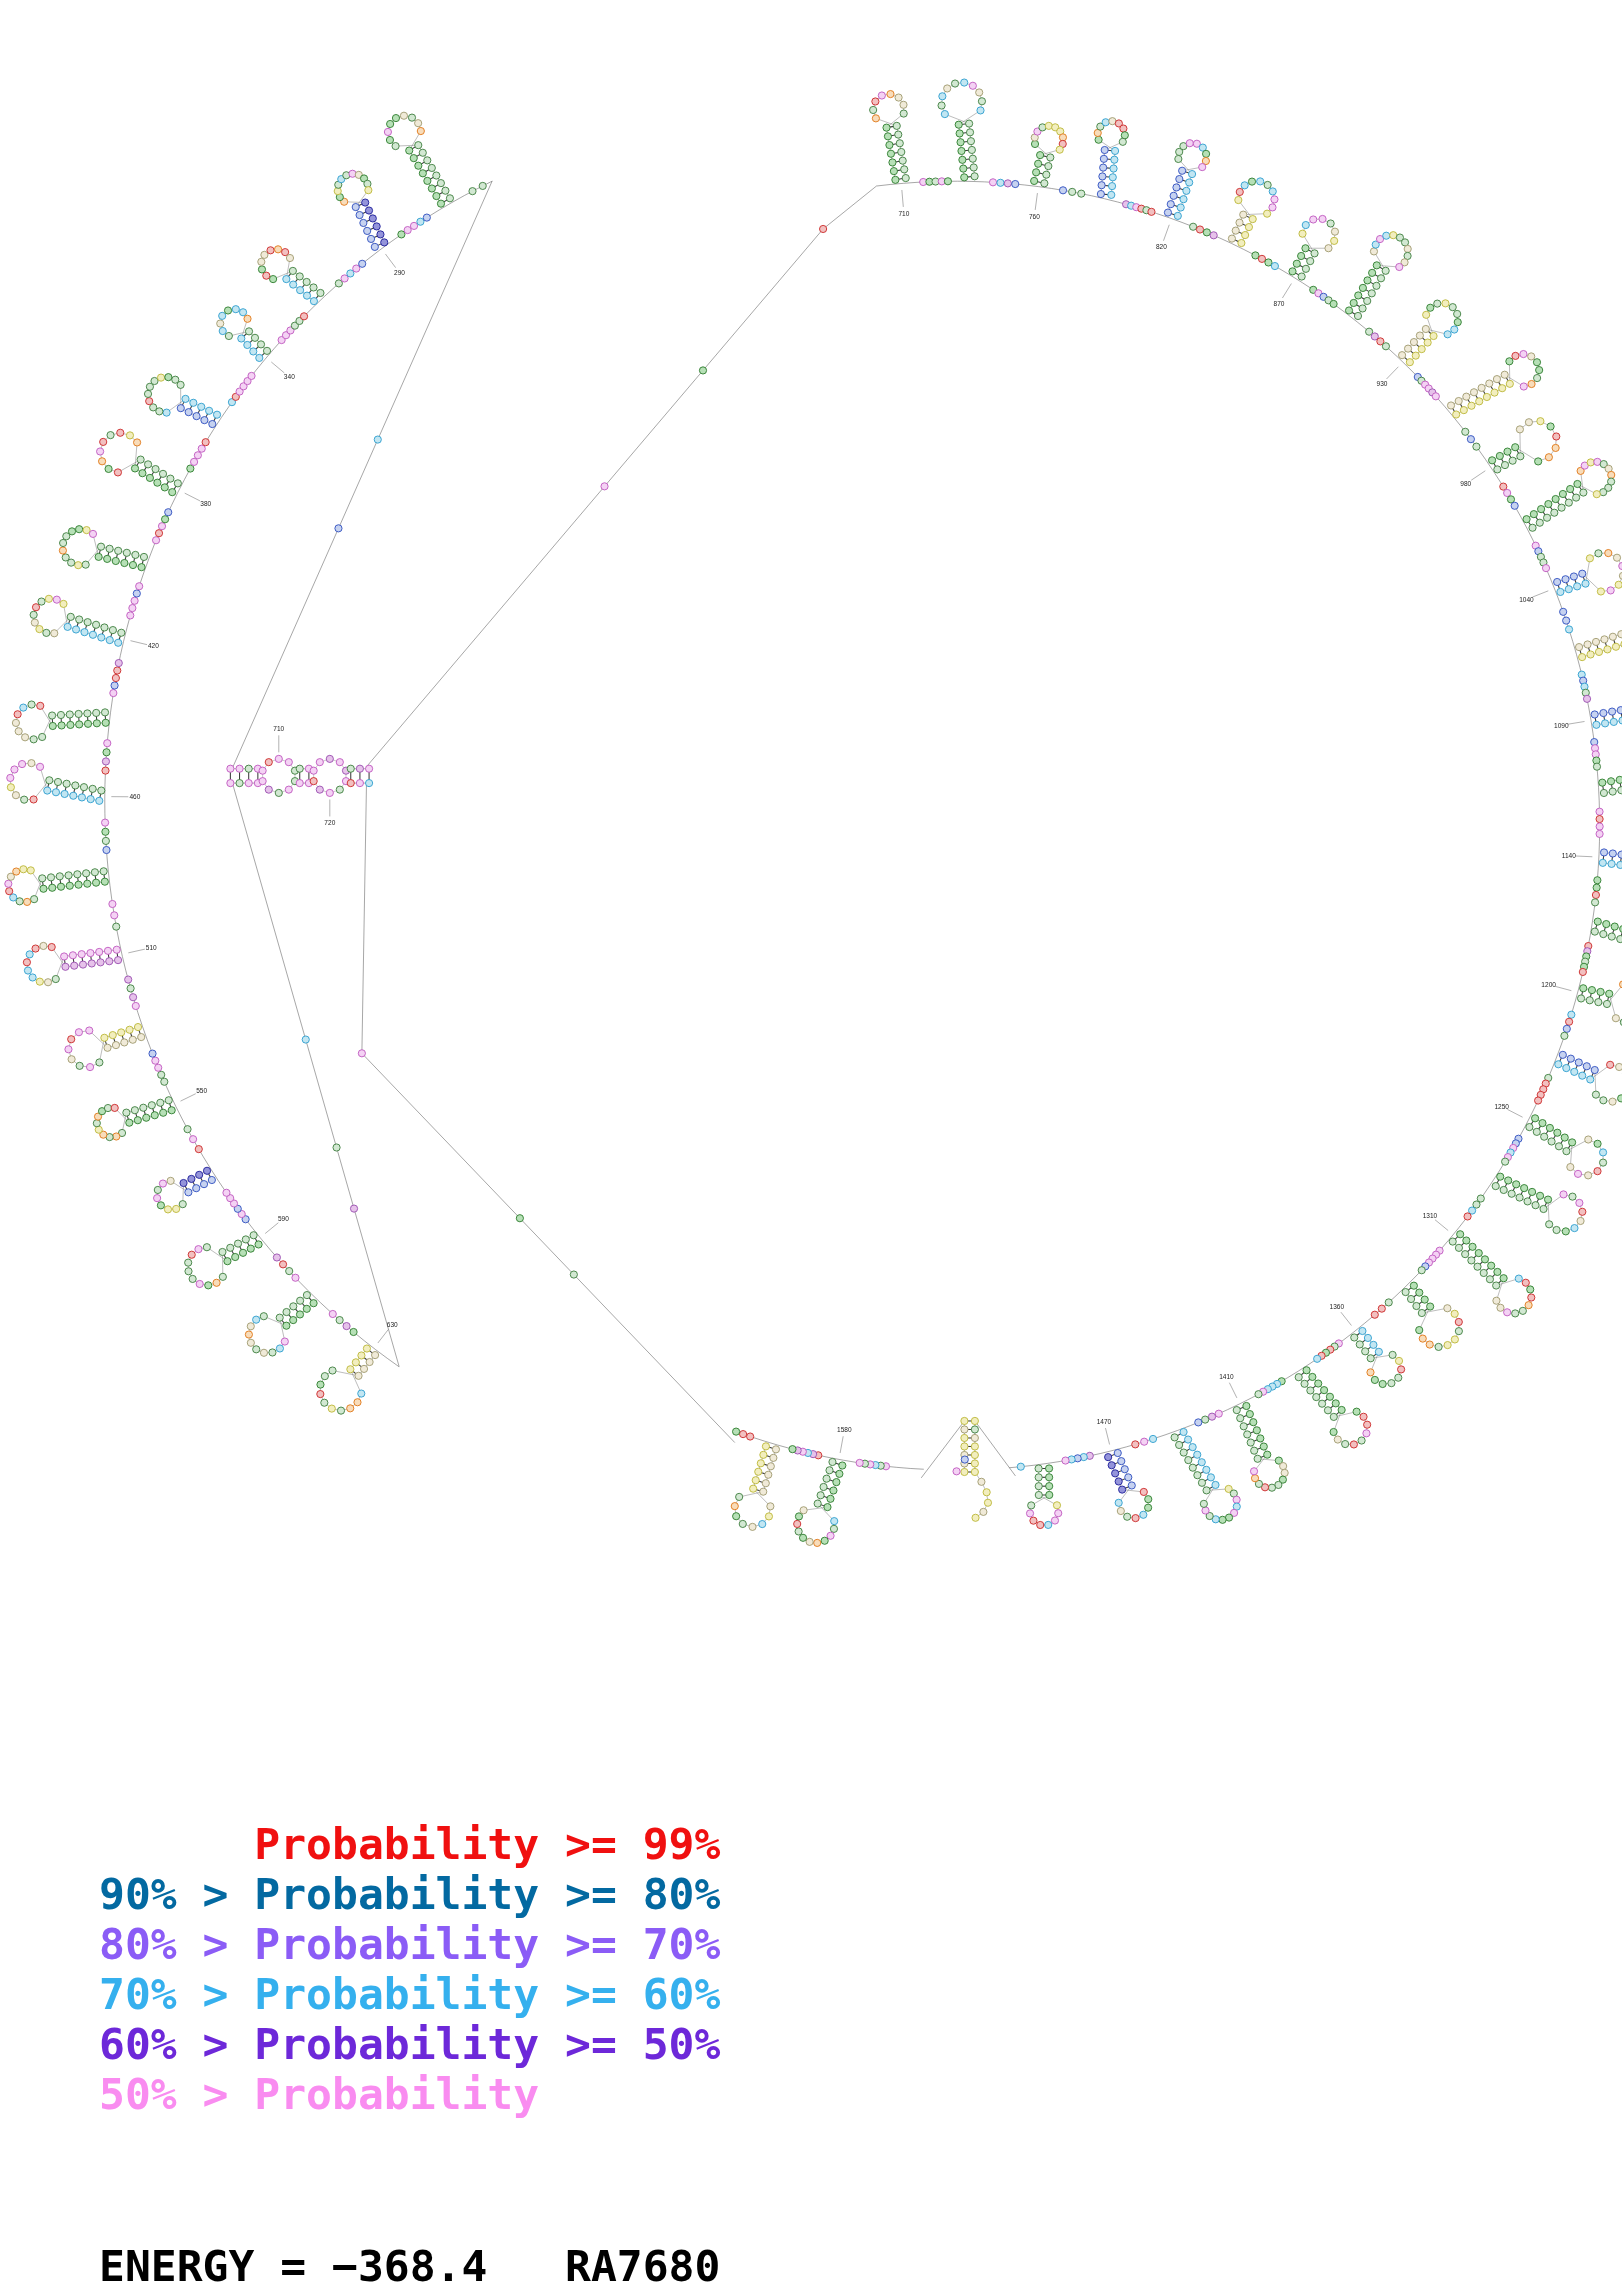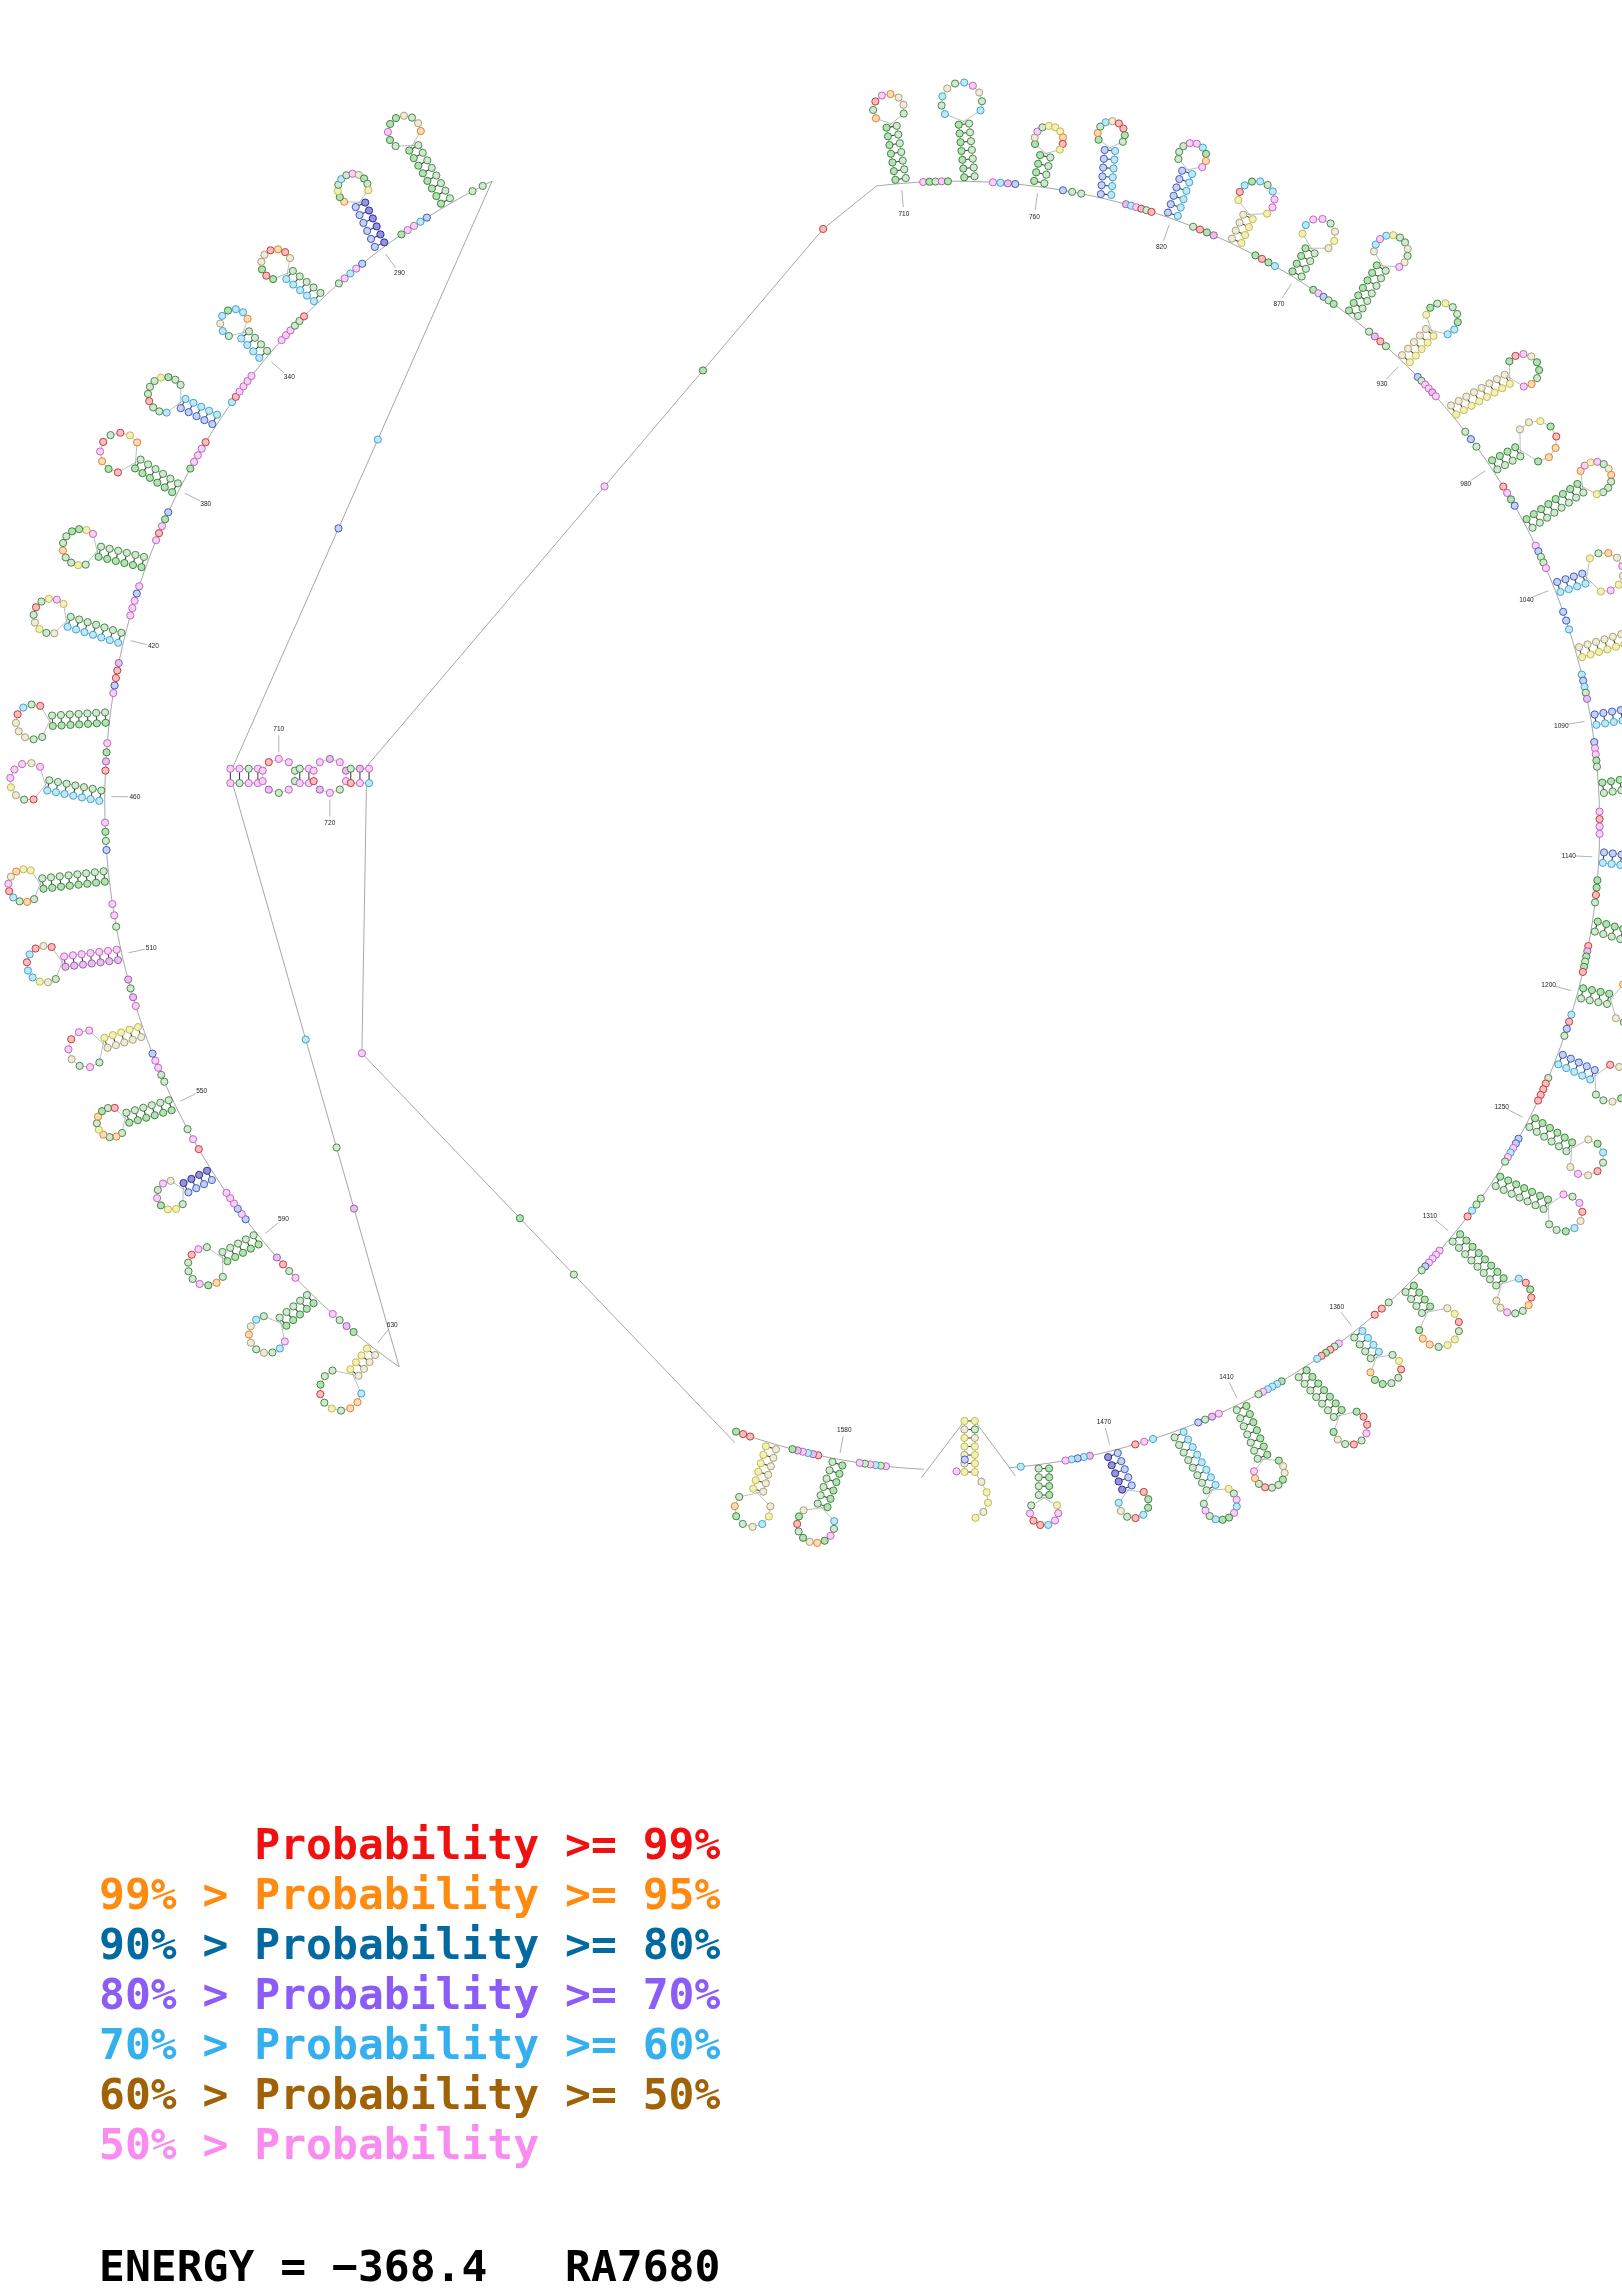--- a/index.html
+++ b/index.html
@@ -1920,24 +1920,23 @@
         <text x="610.6" y="420.6" text-anchor="middle" font-size="10" fill="#222222" font-family="&quot;Liberation Sans&quot;, sans-serif">290</text>
         <line x1="426.0" y1="1150.0" x2="426.0" y2="1124.0" stroke="#555555" stroke-width="0.7"></line>
         <text x="426.0" y="1117.5" text-anchor="middle" font-size="10" fill="#222222" font-family="&quot;Liberation Sans&quot;, sans-serif">710</text>
         <line x1="504.0" y1="1222.0" x2="504.0" y2="1248.0" stroke="#555555" stroke-width="0.7"></line>
         <text x="504.0" y="1261.5" text-anchor="middle" font-size="10" fill="#222222" font-family="&quot;Liberation Sans&quot;, sans-serif">720</text>
       </g>
     </svg>
 
   <div class="legend-block">
     <div class="legend-line" style="color: rgb(240, 16, 16);">      Probability &gt;= 99%</div>
-    <div class="legend-line" style="color: rgb(255, 138, 16);">99% &gt; Probability &gt;= 95%</div>
     <div class="legend-line" style="color: #0369a1;">90% &gt; Probability &gt;= 80%</div>
     <div class="legend-line" style="color: #8b5cf6;">80% &gt; Probability &gt;= 70%</div>
     <div class="legend-line" style="color: rgb(53, 176, 238);">70% &gt; Probability &gt;= 60%</div>
-    <div class="legend-line" style="color: #a16207;">60% &gt; Probability &gt;= 50%</div>
+    <div class="legend-line" style="color: #6d28d9;">60% &gt; Probability &gt;= 50%</div>
     <div class="legend-line" style="color: rgb(249, 140, 240);">50% &gt; Probability</div>
   </div>
 
   <div class="energy-line">ENERGY = −368.4   RA7680</div>
 
 </div>
 
 
 </body></html>

